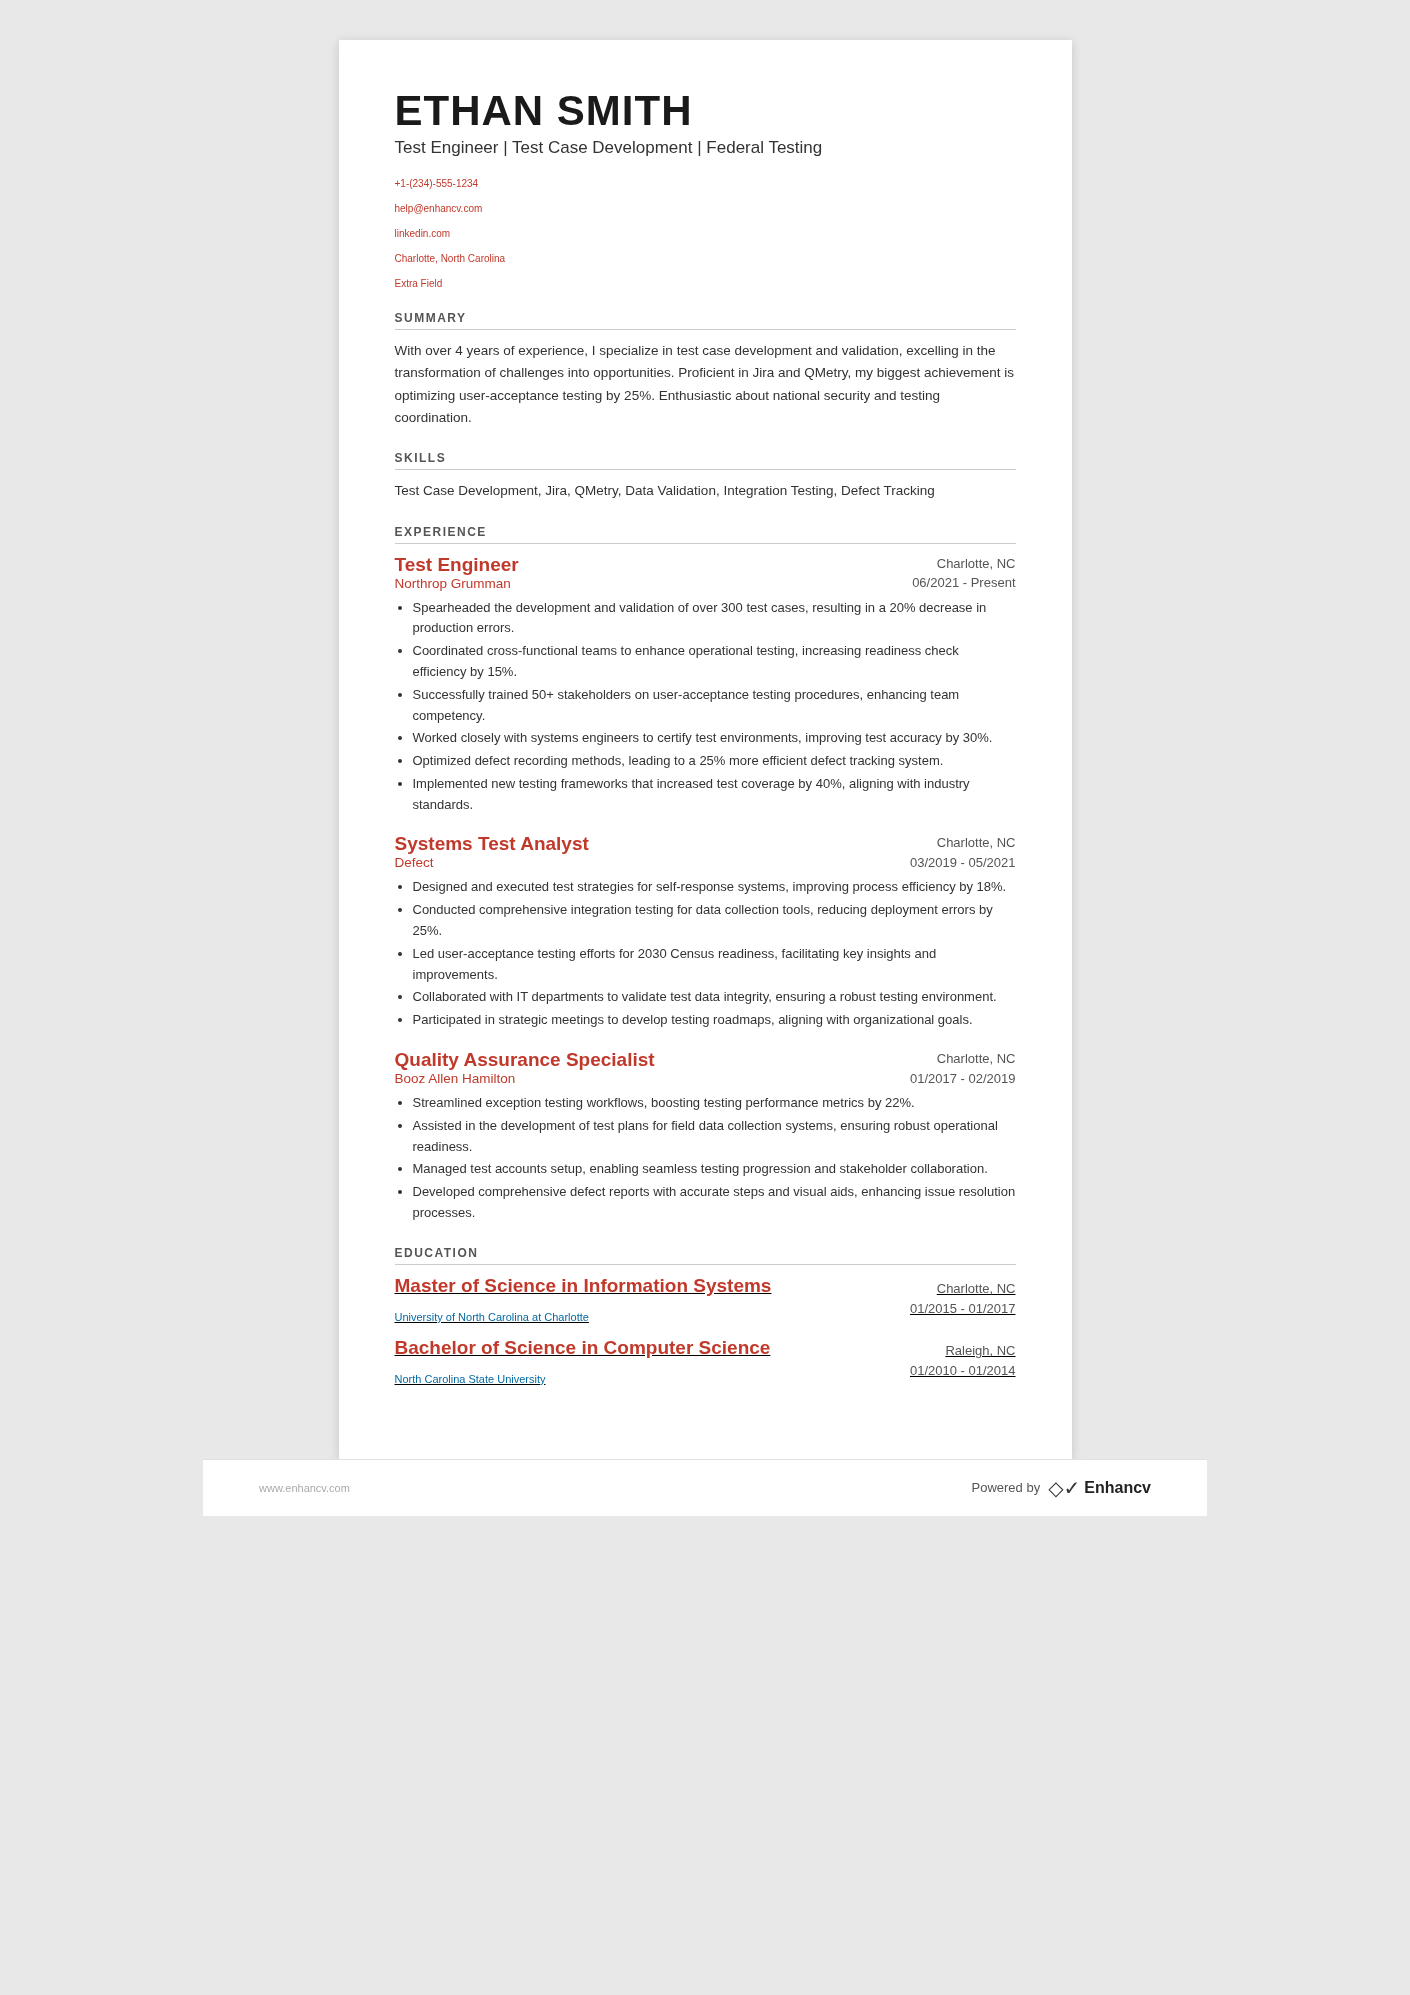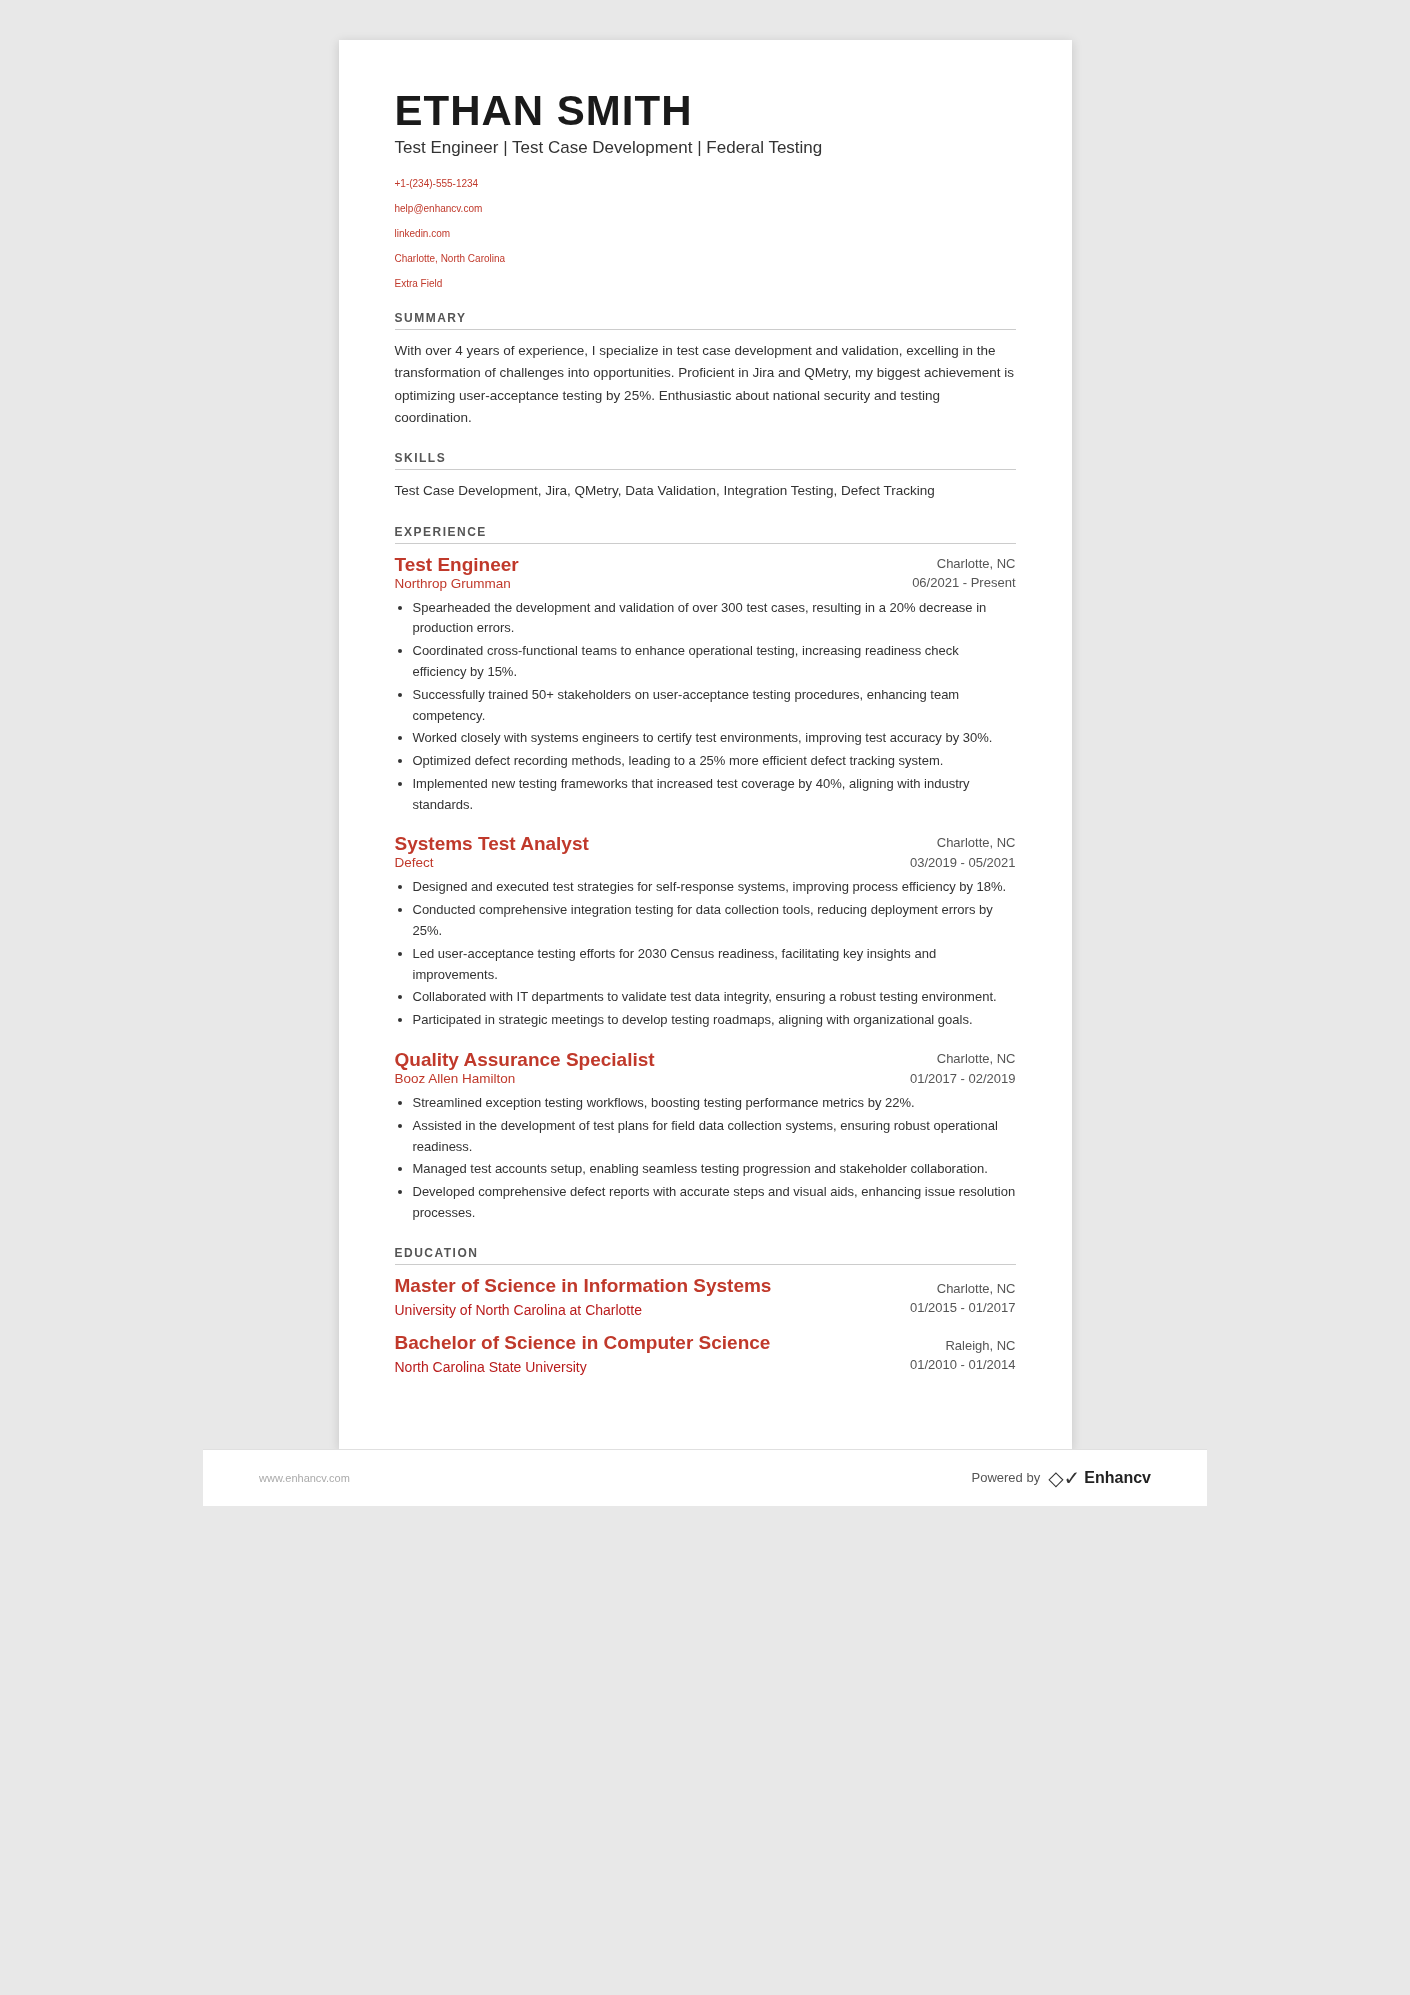--- a/index.html
+++ b/index.html
@@ -116,31 +116,32 @@
       margin-bottom: 2px;
     }
     
     .edu-item {
       margin-bottom: 14px;
       position: relative;
     }
     .edu-header {
       display: flex;
       justify-content: space-between;
-      align-items: flex-end;
+      align-items: center;
+      text-decoration: underline;
     }
     .edu-degree {
       font-size: 19px;
       font-weight: 700;
       color: #c0392b;
     }
     .edu-school {
-      font-size: 14px;
-      color: #b91c1c;
-      margin-top: 5px;
+      font-size: 11px;
+      color: #0369a1;
+      margin-top: 14px;
     }
     .edu-location-date {
       text-align: right;
       font-size: 13px;
       color: #555;
       line-height: 1.5;
       white-space: nowrap;
       margin-left: 20px;
       flex-shrink: 0;
     }

